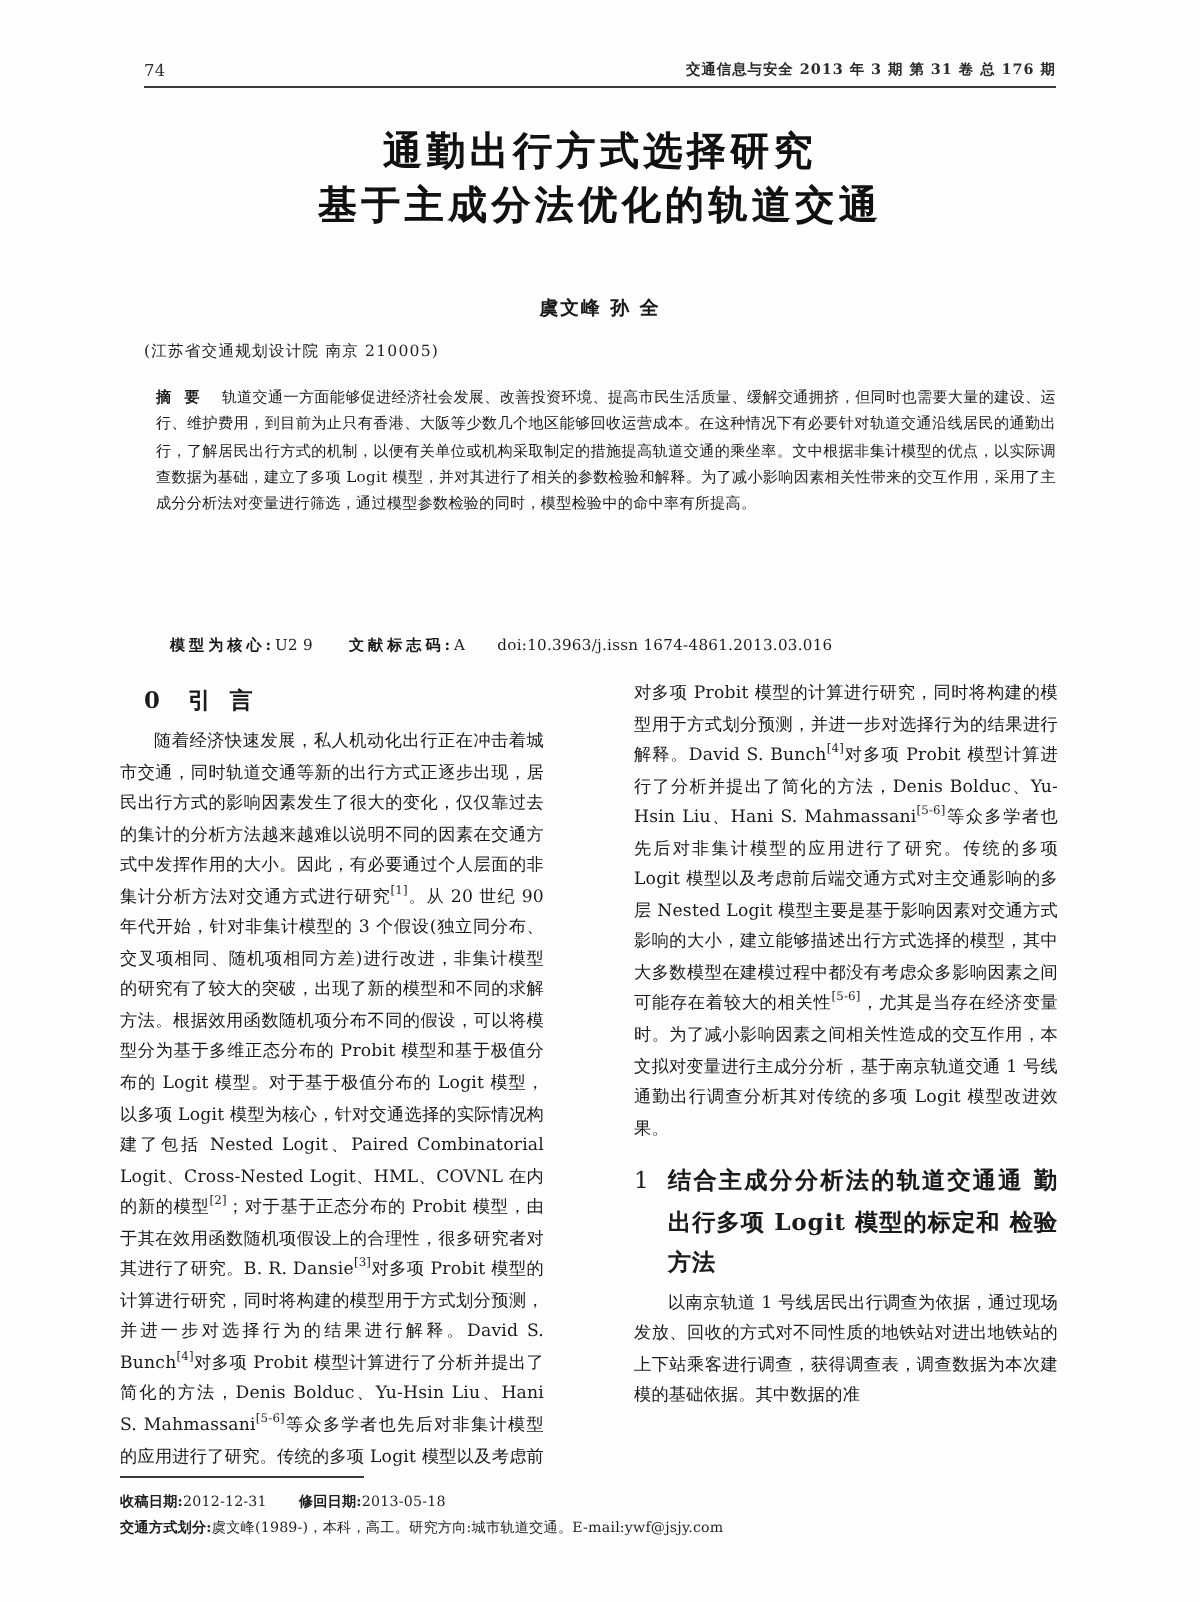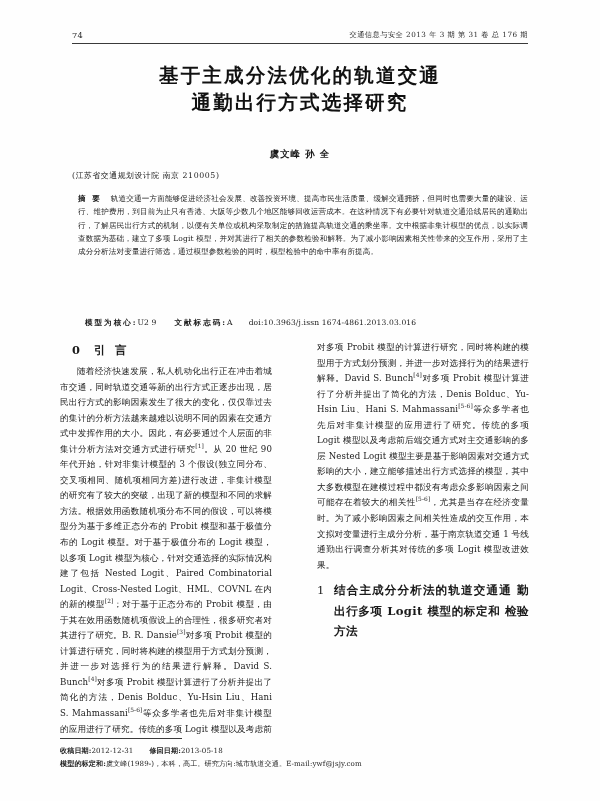--- a/index.html
+++ b/index.html
@@ -40,20 +40,21 @@
     letter-spacing: .2px;
     color: #2b2b2b;
   }
   .runhead .folio {
     font-family: "DejaVu Serif", "Liberation Serif", serif;
     font-size: 8.2px;
   }
   .runhead .journal {
     font-size: 7.2px;
     letter-spacing: .5px;
+    font-weight: bold;
   }
 
   .rule-top {
     position: absolute;
     left: 72px;
     top: 43px;
     width: 456px;
     height: 0;
     border-top: 1.3px solid #3a3a3a;
   }
@@ -218,22 +219,22 @@
 
 <div class="page">
 
   <div class="runhead">
     <span class="folio">74</span>
     <span class="journal">交通信息与安全  2013 年 3 期  第 31 卷  总 176 期</span>
   </div>
   <div class="rule-top"></div>
 
   <div class="title-block">
+    <div class="title-line">通勤出行方式选择研究</div>
     <div class="title-line">基于主成分法优化的轨道交通</div>
-    <div class="title-line">通勤出行方式选择研究</div>
   </div>
 
   <div class="authors">虞文峰    孙  全</div>
   <div class="affil">(江苏省交通规划设计院   南京 210005)</div>
 
   <div class="abs-block">
     <p><span class="lbl">摘  要</span><span class="abs-body" style="margin-left:9px">轨道交通一方面能够促进经济社会发展、改善投资环境、提高市民生活质量、缓解交通拥挤，但同时也需要大量的建设、运行、维护费用，到目前为止只有香港、大阪等少数几个地区能够回收运营成本。在这种情况下有必要针对轨道交通沿线居民的通勤出行，了解居民出行方式的机制，以便有关单位或机构采取制定的措施提高轨道交通的乘坐率。文中根据非集计模型的优点，以实际调查数据为基础，建立了多项 Logit 模型，并对其进行了相关的参数检验和解释。为了减小影响因素相关性带来的交互作用，采用了主成分分析法对变量进行筛选，通过模型参数检验的同时，模型检验中的命中率有所提高。</span></p>
   </div>
 
 
@@ -258,21 +259,22 @@
 
     <div class="h-sec2">
       <span class="n">1</span>
       <span class="t">
         <span>结合主成分分析法的轨道交通通</span>
         <span>勤出行多项 Logit 模型的标定和</span>
         <span>检验方法</span>
       </span>
     </div>
 
+    <p><span>以南京轨道 1 号线居民出行调查为依据，通过现场发放、回收的方式对不同性质的地铁站对进出地铁站的上下站乘客进行调查，获得调查表，调查数据为本次建模的基础依据。其中数据的准</span></p>
   </div>
 
   <div class="rule-foot"></div>
   <div class="footnote">
     <div><span class="fn-lbl">收稿日期:</span><span>2012-12-31</span><span class="fgap"></span><span class="fn-lbl">修回日期:</span><span>2013-05-18</span></div>
-    <div><span class="fn-lbl">模型的标定和:</span><span>虞文峰(1989-)，本科，高工。研究方向:城市轨道交通。E-mail:ywf@jsjy.com</span></div>
+    <div><span class="fn-lbl">交通方式划分:</span><span>虞文峰(1989-)，本科，高工。研究方向:城市轨道交通。E-mail:ywf@jsjy.com</span></div>
   </div>
 
 </div>
 
 </body></html>

